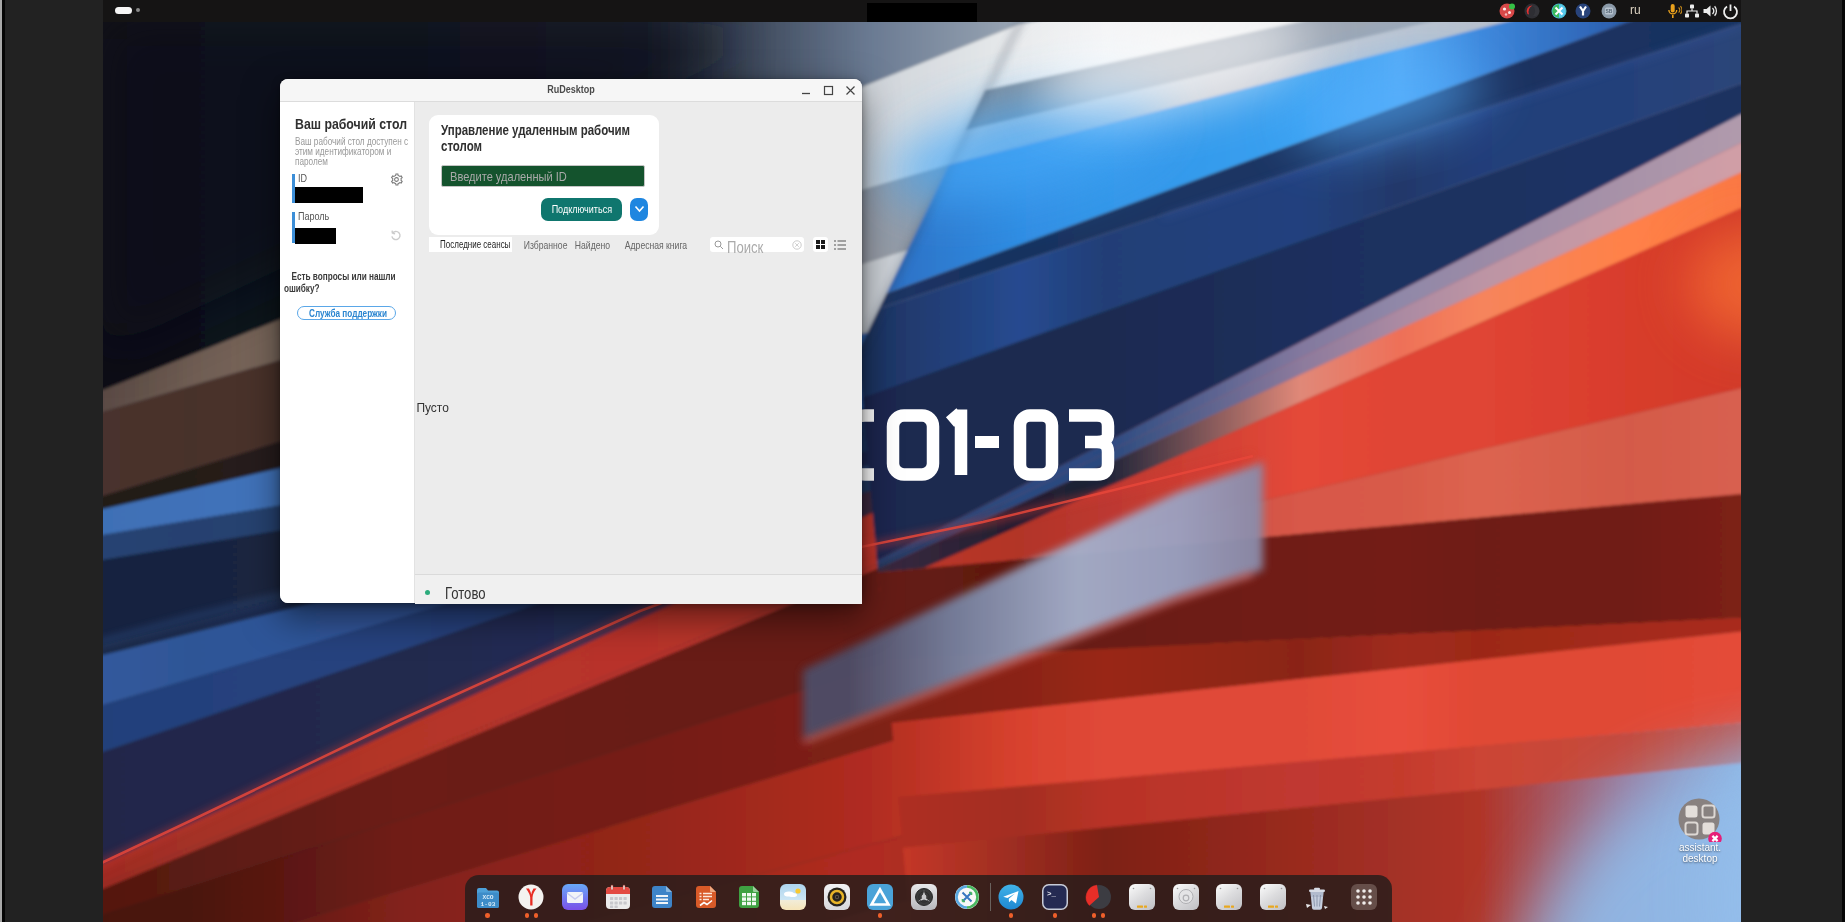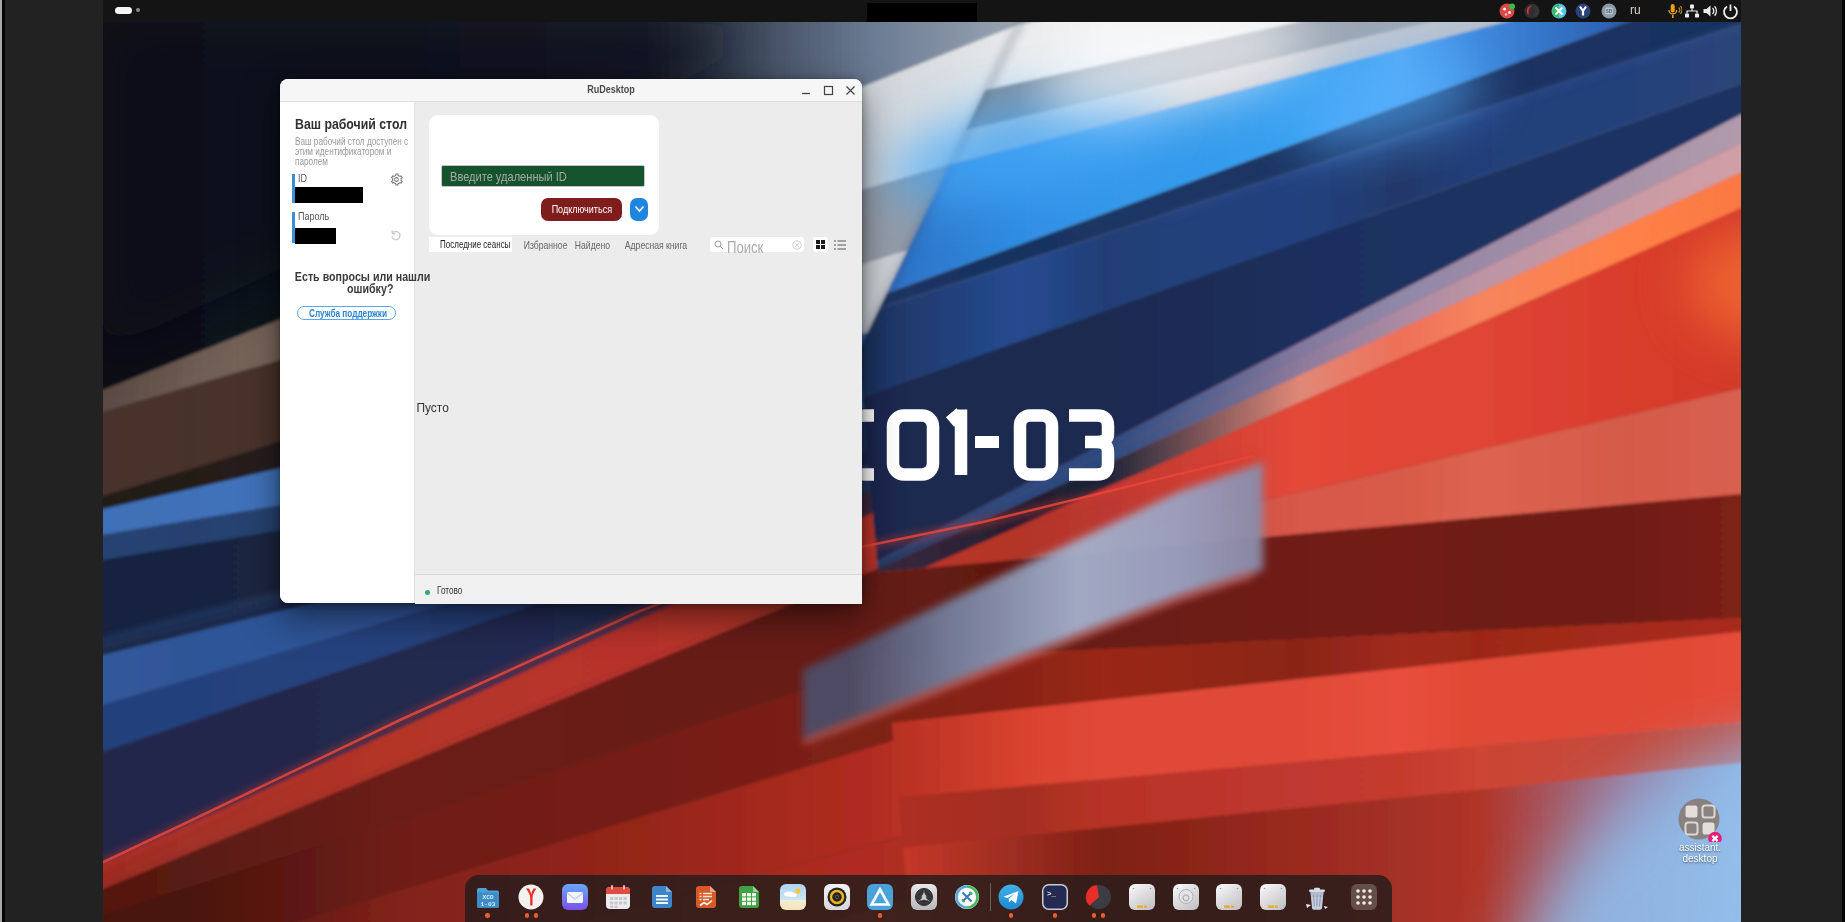--- a/index.html
+++ b/index.html
@@ -669,21 +669,21 @@
   <div class="abs" style="left:68.5px;top:38px;width:4.5px;height:4.5px;border-radius:50%;background:#ee5f2a;"></div>
   <div class="abs" style="left:412.9px;top:38px;width:4.5px;height:4.5px;border-radius:50%;background:#ee5f2a;"></div>
   <div class="abs" style="left:543.8px;top:38px;width:4.5px;height:4.5px;border-radius:50%;background:#ee5f2a;"></div>
   <div class="abs" style="left:587.6px;top:38px;width:4.5px;height:4.5px;border-radius:50%;background:#ee5f2a;"></div>
   <div class="abs" style="left:626.7px;top:38px;width:4.5px;height:4.5px;border-radius:50%;background:#ee5f2a;"></div>
   <div class="abs" style="left:635.7px;top:38px;width:4.5px;height:4.5px;border-radius:50%;background:#ee5f2a;"></div>
 </div>
 
 <div class="abs" id="win" style="left:280px;top:79px;width:582px;height:524px;border-radius:8px;background:#ececec;box-shadow:0 14px 36px rgba(0,0,0,0.5),0 2px 8px rgba(0,0,0,0.35),0 0 1px rgba(0,0,0,0.4);">
   <div class="abs" style="left:0;top:0;width:582px;height:22px;background:#f6f6f6;border-radius:8px 8px 0 0;border-bottom:1px solid #dcdcdc;"></div>
-  <div class="abs" style="left:0;top:4px;width:582px;text-align:center;font-size:11px;font-weight:bold;color:#4a4a4a;margin-left:40px;"><span class="sxc">RuDesktop</span></div>
+  <div class="abs" style="left:0;top:4px;width:582px;text-align:center;font-size:11px;font-weight:bold;color:#4a4a4a;"><span class="sxc">RuDesktop</span></div>
   <svg class="abs" style="left:521px;top:6px;" width="11" height="11">
         <path d="M1 8.5 H9" stroke="#444" stroke-width="1.3" fill="none"></path>
       </svg>
   <svg class="abs" style="left:543px;top:6px;" width="11" height="11">
         <rect x="1.5" y="1.5" width="8" height="8" stroke="#444" stroke-width="1.2" fill="none"></rect>
       </svg>
   <svg class="abs" style="left:565px;top:6px;" width="11" height="11">
         <path d="M1.5 1.5 L9.5 9.5 M9.5 1.5 L1.5 9.5" stroke="#444" stroke-width="1.2" fill="none"></path>
       </svg>
 
@@ -696,30 +696,31 @@
     <svg class="abs" style="left:110px;top:71px;" width="13" height="13" viewBox="0 0 16 16">
           <path fill="none" stroke="#777" stroke-width="1.25" d="M8 5.7a2.3 2.3 0 1 0 0 4.6 2.3 2.3 0 0 0 0-4.6Z"></path>
           <path fill="none" stroke="#777" stroke-width="1.25" d="M13.7 8c0-.42-.05-.82-.13-1.21l1.44-1.1-1.2-2.08-1.7.67c-.6-.55-1.3-.97-2.1-1.2L9.7 1.3H7.3l-.31 1.78c-.8.23-1.5.65-2.1 1.2l-1.7-.67-1.2 2.08 1.44 1.1C3.35 7.18 3.3 7.58 3.3 8s.05.82.13 1.21l-1.44 1.1 1.2 2.08 1.7-.67c.6.55 1.3.97 2.1 1.2l.31 1.78h2.4l.31-1.78c.8-.23 1.5-.65 2.1-1.2l1.7.67 1.2-2.08-1.44-1.1c.08-.39.13-.79.13-1.21Z"></path>
         </svg>
     <div class="abs" style="left:12px;top:110px;width:2.5px;height:31px;background:#3d8fd8;"></div>
     <div class="abs" style="left:18px;top:108px;font-size:11px;color:#555;"><span class="sx">Пароль</span></div>
     <div class="abs" style="left:15px;top:126px;width:41px;height:16px;background:#000;"></div>
     <svg class="abs" style="left:110px;top:127px;" width="12" height="12" viewBox="0 0 12 12">
           <path fill="none" stroke="#ccc" stroke-width="1.4" d="M2.4 4.4 A4.1 4.1 0 1 1 1.9 7.4 M2.4 4.4 L2.1 1.6 M2.4 4.4 L5.1 4.7"></path>
         </svg>
-    <div class="abs" style="left:0;top:169px;width:118px;text-align:right;font-size:13px;font-weight:bold;color:#3a3a3a;line-height:11.5px;"><span class="sxc">Есть вопросы или нашли</span><br><span class="sxc">ошибку?</span></div>
+    <div class="abs" style="left:0;top:169px;width:118px;text-align:left;font-size:10px;font-weight:bold;color:#3a3a3a;line-height:11.5px;"><span class="sxc">Есть вопросы или нашли</span><br><span class="sxc">ошибку?</span></div>
     <div class="abs" style="left:17px;top:204px;width:97px;height:12px;border:1.5px solid #5aa7e8;border-radius:8.5px;color:#2a85d0;font-size:10.5px;font-weight:bold;text-align:center;line-height:12px;"><span class="sxc" style="transform:scaleX(0.78);">Служба поддержки</span></div>
   </div>
 
   <div class="abs" id="rpanel" style="left:135px;top:23px;width:447px;height:501px;">
     <div class="abs" style="left:14px;top:13px;width:230px;height:120px;background:#fff;border-radius:9px;"></div>
+    <div class="abs" style="left:26px;top:21px;font-size:14px;line-height:15.5px;font-weight:bold;color:#303030;"><span class="sx">Управление удаленным рабочим</span><br><span class="sx">столом</span></div>
     <div class="abs" style="left:26px;top:63px;width:202px;height:20px;border:1px solid #c4c4c4;border-radius:2px;background:#14532d;">
       <div class="abs" style="left:8px;top:3px;font-size:13.5px;color:#aaa;"><span class="sx">Введите удаленный ID</span></div>
     </div>
-    <div class="abs" style="left:126px;top:96px;width:81px;height:23px;background:#7f1d1d;border-radius:7px;color:#fff;font-size:11px;text-align:center;line-height:23px;"><span class="sxc">Подключиться</span></div>
+    <div class="abs" style="left:126px;top:96px;width:81px;height:23px;background:#0f766e;border-radius:7px;color:#fff;font-size:11px;text-align:center;line-height:23px;"><span class="sxc">Подключиться</span></div>
     <div class="abs" style="left:215px;top:96px;width:18px;height:23px;background:#1f86e0;border-radius:7px;">
       <svg class="abs" style="left:4px;top:7px;" width="11" height="9">
             <path d="M1.5 1.5 L5.5 6 L9.5 1.5" stroke="#fff" stroke-width="1.6" fill="none"></path>
           </svg>
     </div>
     <div class="abs" style="left:14px;top:135px;width:83px;height:15px;background:#fff;border-radius:0;font-size:10.5px;color:#222;text-align:center;line-height:15px;"><span class="sxc" style="transform:scaleX(0.76);">Последние сеансы</span></div>
     <div class="abs" style="left:104px;top:137px;width:45px;text-align:center;font-size:10.5px;color:#666;"><span class="sxc">Избранное</span></div>
     <div class="abs" style="left:156px;top:137px;width:40px;text-align:center;font-size:10.5px;color:#666;"><span class="sxc">Найдено</span></div>
     <div class="abs" style="left:203px;top:137px;width:66px;text-align:center;font-size:10.5px;color:#666;"><span class="sxc">Адресная книга</span></div>
     <div class="abs" style="left:295px;top:135px;width:94px;height:15px;background:#fff;border-radius:3px;">
@@ -744,18 +745,18 @@
     <svg class="abs" style="left:419px;top:138px;" width="12" height="10">
           <g stroke="#555" stroke-width="1.2">
             <path d="M0 1 h2 M3.5 1 h8.5"></path>
             <path d="M0 5 h2 M3.5 5 h8.5"></path>
             <path d="M0 9 h2 M3.5 9 h8.5"></path>
           </g>
         </svg>
     <div class="abs" style="left:0;top:298px;width:447px;text-align:left;font-size:13px;color:#333;"><span class="sxc" style="transform:scaleX(0.92);">Пусто</span></div>
     <div class="abs" style="left:0;top:472px;width:447px;height:29px;background:#f0f0f0;border-top:1px solid #dadada;">
       <div class="abs" style="left:10px;top:15px;width:5px;height:5px;border-radius:50%;background:#2bab7c;"></div>
-      <div class="abs" style="left:22px;top:10px;font-size:10px;color:#333;"><span class="sx">Готово</span></div>
+      <div class="abs" style="left:30px;top:10px;font-size:16px;color:#333;"><span class="sx">Готово</span></div>
     </div>
   </div>
 </div>
 
 </div>
 
 </body></html>

